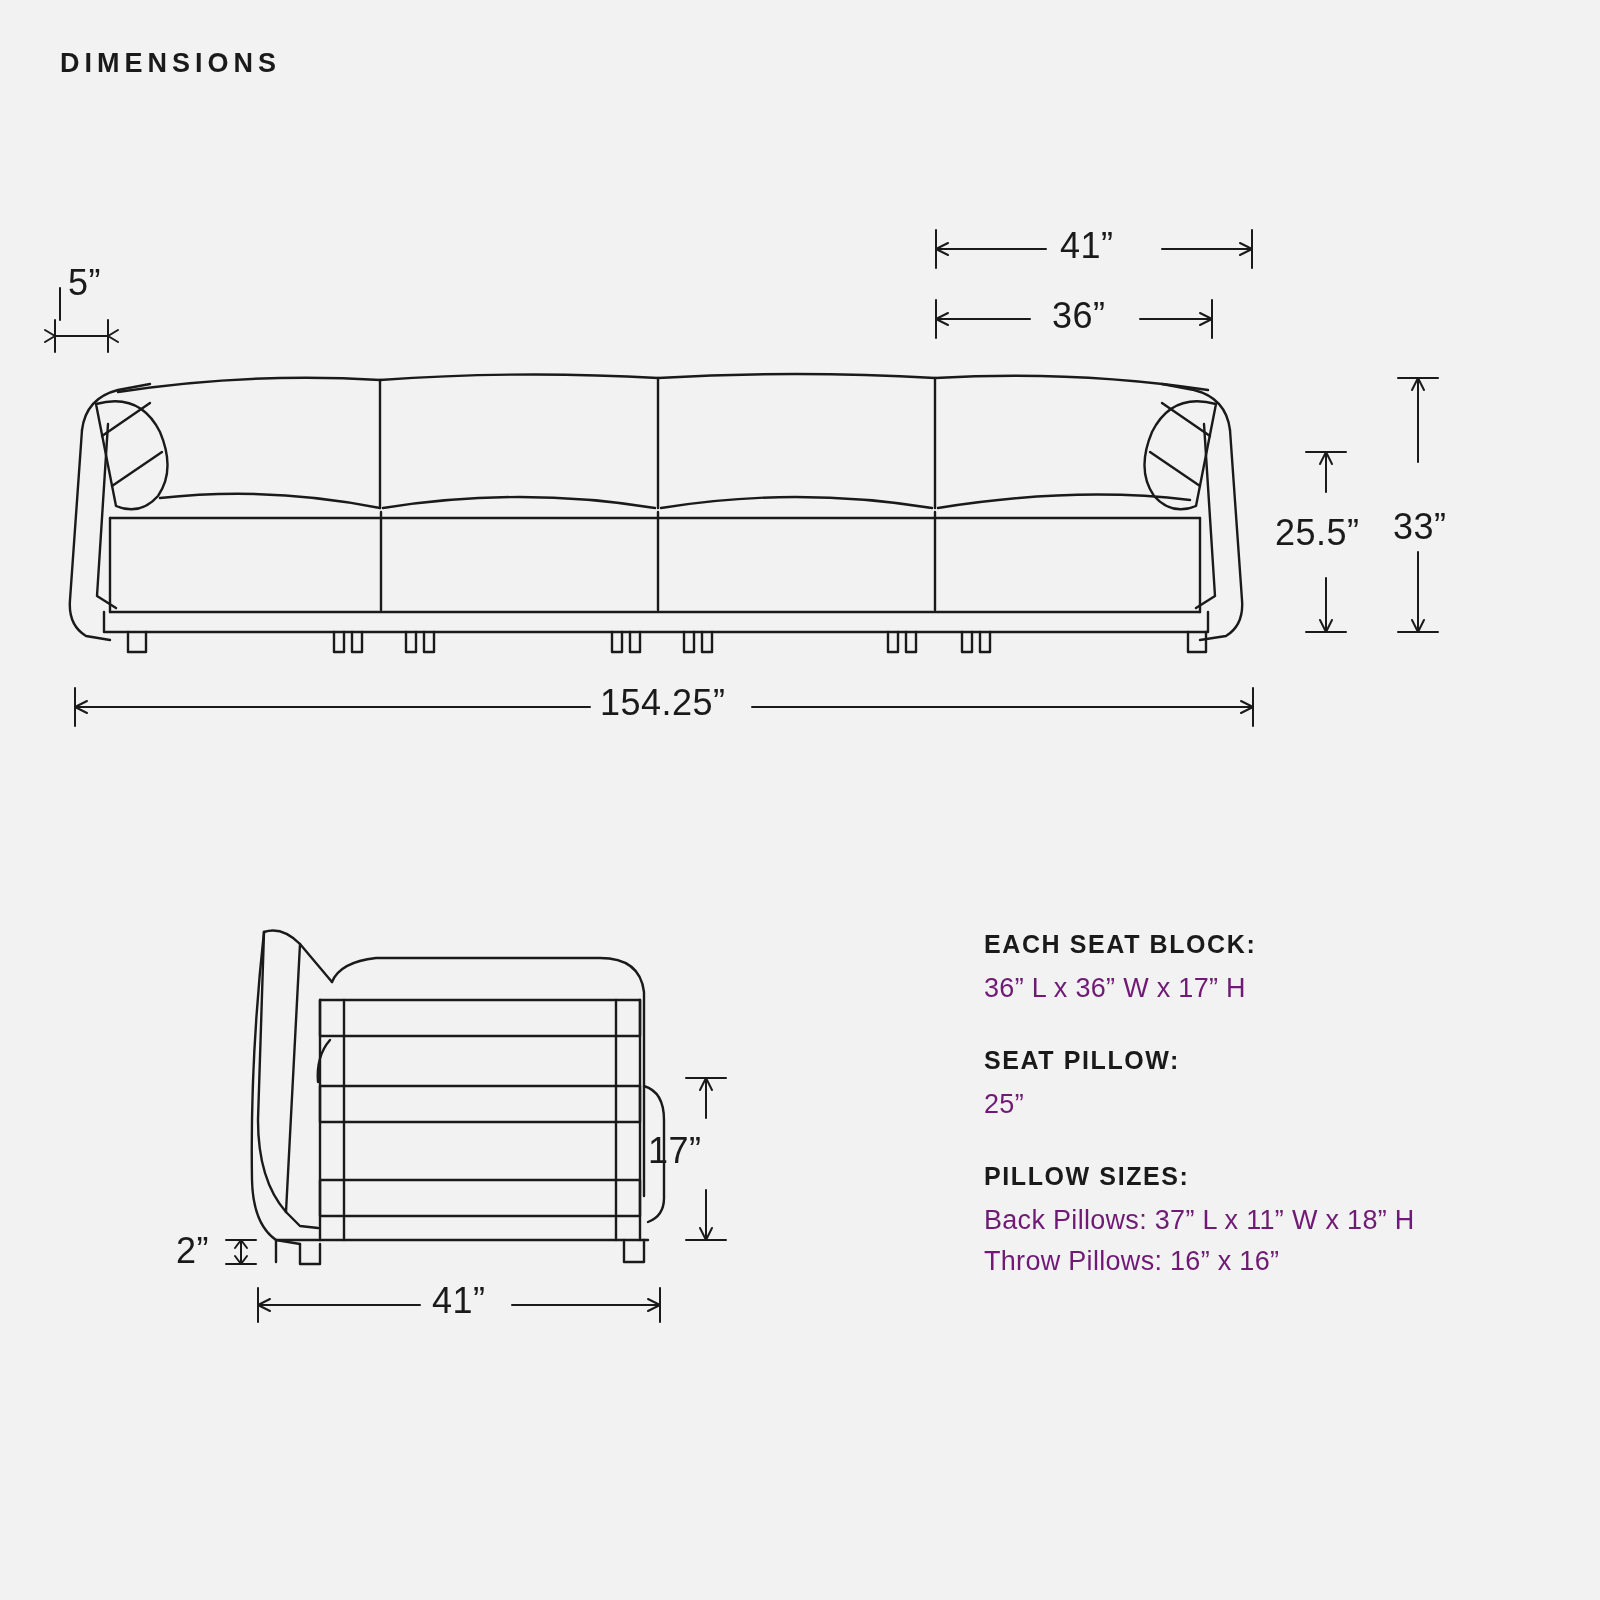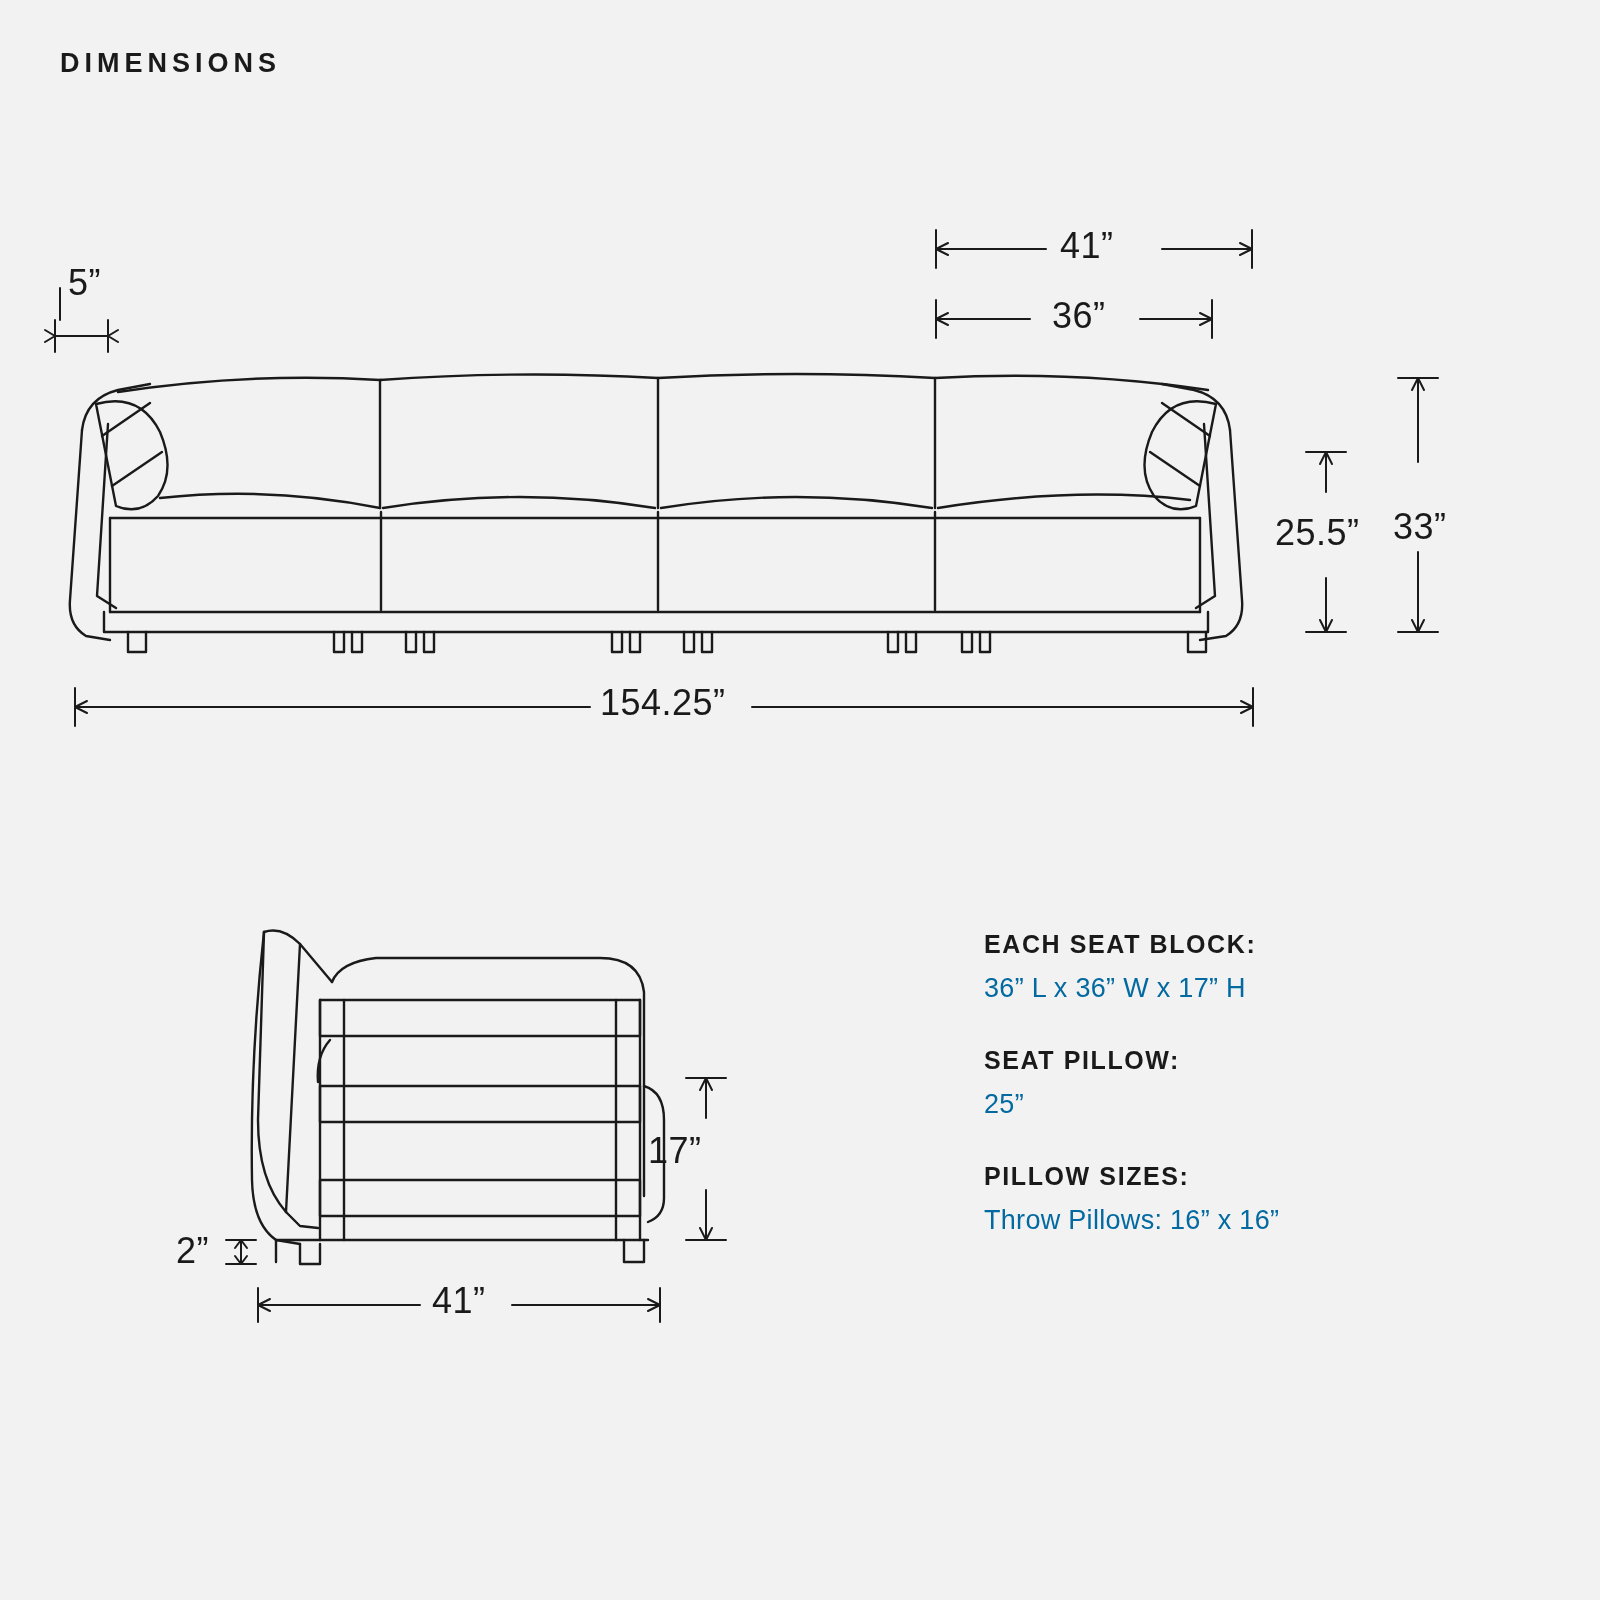--- a/index.html
+++ b/index.html
@@ -52,21 +52,21 @@
   }
   .spec-head {
     font-size: 25px;
     font-weight: bold;
     letter-spacing: 1.6px;
     margin-bottom: 14px;
     color: #1a1a1a;
   }
   .spec-line {
     font-size: 27px;
-    color: #0369a1;
+    color: #701a75;
     margin-bottom: 10px;
     letter-spacing: 0.3px;
   }
   .spec-group { margin-bottom: 42px; }
 </style>
 </head>
 <body>
 
 <div class="title">DIMENSIONS</div>
 
@@ -251,15 +251,16 @@
   <div class="spec-group">
     <div class="spec-head">EACH SEAT BLOCK:</div>
     <div class="spec-line">36” L x 36” W x 17” H</div>
   </div>
   <div class="spec-group">
     <div class="spec-head">SEAT PILLOW:</div>
     <div class="spec-line">25”</div>
   </div>
   <div class="spec-group">
     <div class="spec-head">PILLOW SIZES:</div>
+    <div class="spec-line">Back Pillows: 37” L x 11” W x 18” H</div>
     <div class="spec-line">Throw Pillows: 16” x 16”</div>
   </div>
 </div>
 
 </body></html>

